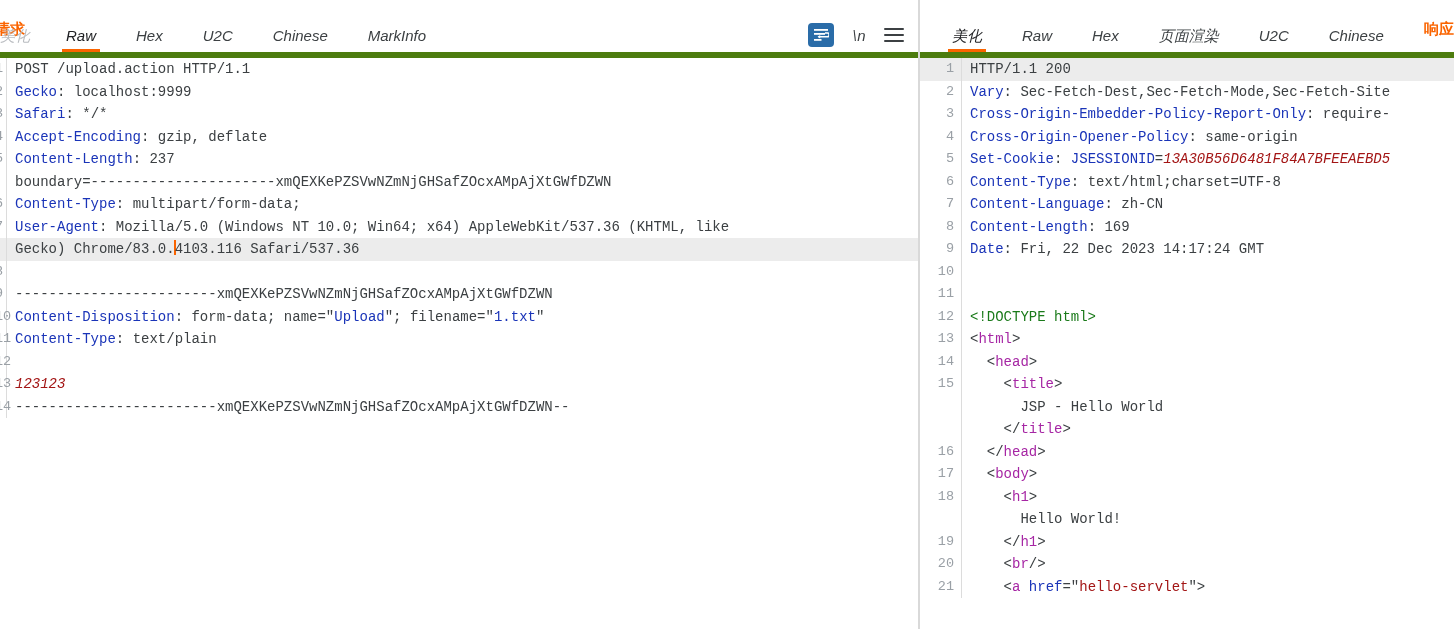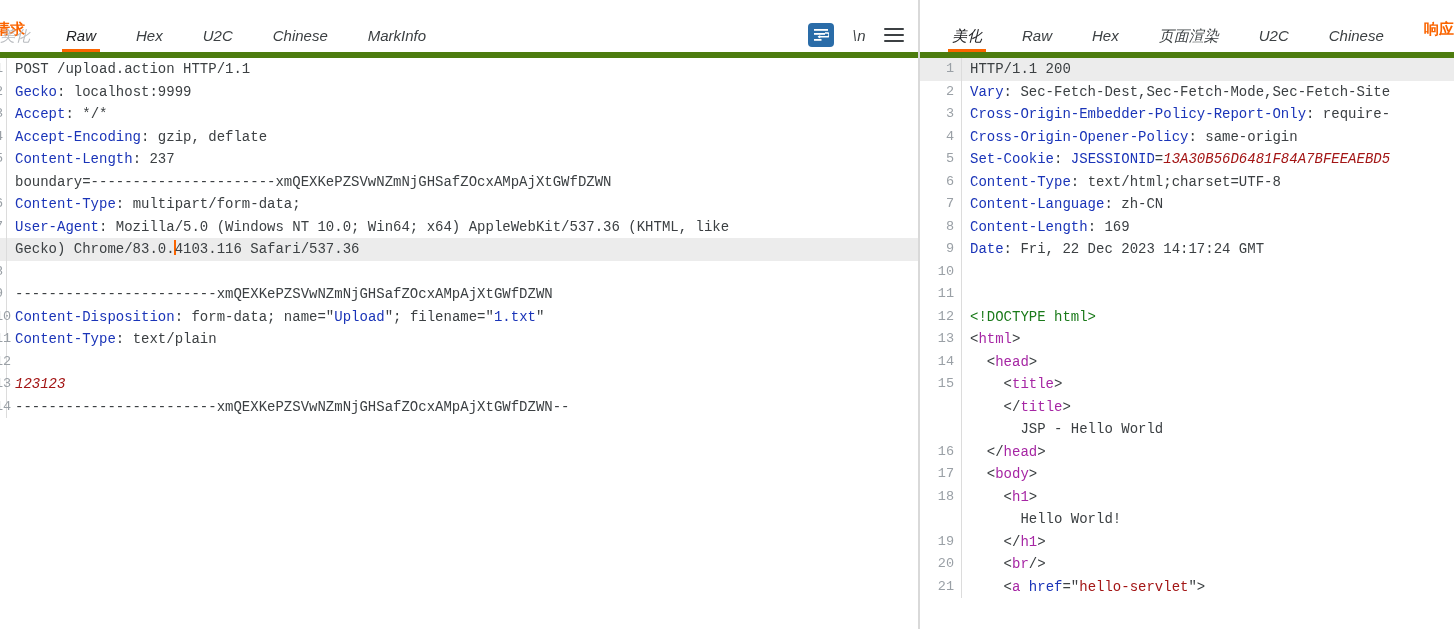--- a/index.html
+++ b/index.html
@@ -202,21 +202,21 @@
             <i></i>
             <i></i>
             <i></i>
           </div>
       </div>
     </div>
 
     <div class="editor" id="request-editor">
         <div class="code-row"><div class="gutter">1</div><div class="code-text"><span class="t-plain">POST /upload.action HTTP/1.1</span></div></div>
         <div class="code-row"><div class="gutter">2</div><div class="code-text"><span class="t-key">Gecko</span><span class="t-val">: localhost:9999</span></div></div>
-        <div class="code-row"><div class="gutter">3</div><div class="code-text"><span class="t-key">Accept</span><span class="t-val">: */*</span></div></div>
+        <div class="code-row"><div class="gutter">3</div><div class="code-text"><span class="t-key">Safari</span><span class="t-val">: */*</span></div></div>
         <div class="code-row"><div class="gutter">4</div><div class="code-text"><span class="t-key">Accept-Encoding</span><span class="t-val">: gzip, deflate</span></div></div>
         <div class="code-row"><div class="gutter">5</div><div class="code-text"><span class="t-key">Content-Length</span><span class="t-val">: 237</span></div></div>
         <div class="code-row"><div class="gutter"></div><div class="code-text"><span class="t-val">boundary=----------------------xmQEXKePZSVwNZmNjGHSafZOcxAMpAjXtGWfDZWN</span></div></div>
         <div class="code-row"><div class="gutter">6</div><div class="code-text"><span class="t-key">Content-Type</span><span class="t-val">: multipart/form-data;</span></div></div>
         <div class="code-row"><div class="gutter">7</div><div class="code-text"><span class="t-key">User-Agent</span><span class="t-val">: Mozilla/5.0 (Windows NT 10.0; Win64; x64) AppleWebKit/537.36 (KHTML, like</span></div></div>
         <div class="code-row hl"><div class="gutter"></div><div class="code-text"><span class="t-val">Gecko) Chrome/83.0.</span><span class="caret"></span><span class="t-val">4103.116 Safari/537.36</span></div></div>
         <div class="code-row"><div class="gutter">8</div><div class="code-text">&nbsp;</div></div>
         <div class="code-row"><div class="gutter">9</div><div class="code-text"><span class="t-val">------------------------xmQEXKePZSVwNZmNjGHSafZOcxAMpAjXtGWfDZWN</span></div></div>
         <div class="code-row"><div class="gutter">10</div><div class="code-text"><span class="t-key">Content-Disposition</span><span class="t-val">: form-data; name="</span><span class="t-key">Upload</span><span class="t-val">"; filename="</span><span class="t-key">1.txt</span><span class="t-val">"</span></div></div>
         <div class="code-row"><div class="gutter">11</div><div class="code-text"><span class="t-key">Content-Type</span><span class="t-val">: text/plain</span></div></div>
@@ -251,22 +251,22 @@
         <div class="code-row"><div class="gutter">6</div><div class="code-text"><span class="t-key">Content-Type</span><span class="t-val">: text/html;charset=UTF-8</span></div></div>
         <div class="code-row"><div class="gutter">7</div><div class="code-text"><span class="t-key">Content-Language</span><span class="t-val">: zh-CN</span></div></div>
         <div class="code-row"><div class="gutter">8</div><div class="code-text"><span class="t-key">Content-Length</span><span class="t-val">: 169</span></div></div>
         <div class="code-row"><div class="gutter">9</div><div class="code-text"><span class="t-key">Date</span><span class="t-val">: Fri, 22 Dec 2023 14:17:24 GMT</span></div></div>
         <div class="code-row"><div class="gutter">10</div><div class="code-text">&nbsp;</div></div>
         <div class="code-row"><div class="gutter">11</div><div class="code-text">&nbsp;</div></div>
         <div class="code-row"><div class="gutter">12</div><div class="code-text"><span class="t-doctype">&lt;!DOCTYPE html&gt;</span></div></div>
         <div class="code-row"><div class="gutter">13</div><div class="code-text"><span class="t-grey">&lt;</span><span class="t-tag">html</span><span class="t-grey">&gt;</span></div></div>
         <div class="code-row"><div class="gutter">14</div><div class="code-text"><span class="t-grey">  &lt;</span><span class="t-tag">head</span><span class="t-grey">&gt;</span></div></div>
         <div class="code-row"><div class="gutter">15</div><div class="code-text"><span class="t-grey">    &lt;</span><span class="t-tag">title</span><span class="t-grey">&gt;</span></div></div>
+        <div class="code-row"><div class="gutter"></div><div class="code-text"><span class="t-plain">      JSP - Hello World</span></div></div>
         <div class="code-row"><div class="gutter"></div><div class="code-text"><span class="t-grey">    &lt;/</span><span class="t-tag">title</span><span class="t-grey">&gt;</span></div></div>
-        <div class="code-row"><div class="gutter"></div><div class="code-text"><span class="t-plain">      JSP - Hello World</span></div></div>
         <div class="code-row"><div class="gutter">16</div><div class="code-text"><span class="t-grey">  &lt;/</span><span class="t-tag">head</span><span class="t-grey">&gt;</span></div></div>
         <div class="code-row"><div class="gutter">17</div><div class="code-text"><span class="t-grey">  &lt;</span><span class="t-tag">body</span><span class="t-grey">&gt;</span></div></div>
         <div class="code-row"><div class="gutter">18</div><div class="code-text"><span class="t-grey">    &lt;</span><span class="t-tag">h1</span><span class="t-grey">&gt;</span></div></div>
         <div class="code-row"><div class="gutter"></div><div class="code-text"><span class="t-plain">      Hello World!</span></div></div>
         <div class="code-row"><div class="gutter">19</div><div class="code-text"><span class="t-grey">    &lt;/</span><span class="t-tag">h1</span><span class="t-grey">&gt;</span></div></div>
         <div class="code-row"><div class="gutter">20</div><div class="code-text"><span class="t-grey">    &lt;</span><span class="t-tag">br</span><span class="t-grey">/&gt;</span></div></div>
         <div class="code-row"><div class="gutter">21</div><div class="code-text"><span class="t-grey">    &lt;</span><span class="t-tag">a</span><span class="t-grey"> </span><span class="t-attr">href</span><span class="t-grey">="</span><span class="t-attrval">hello-servlet</span><span class="t-grey">"&gt;</span></div></div>
       </div>
   </div>
 

